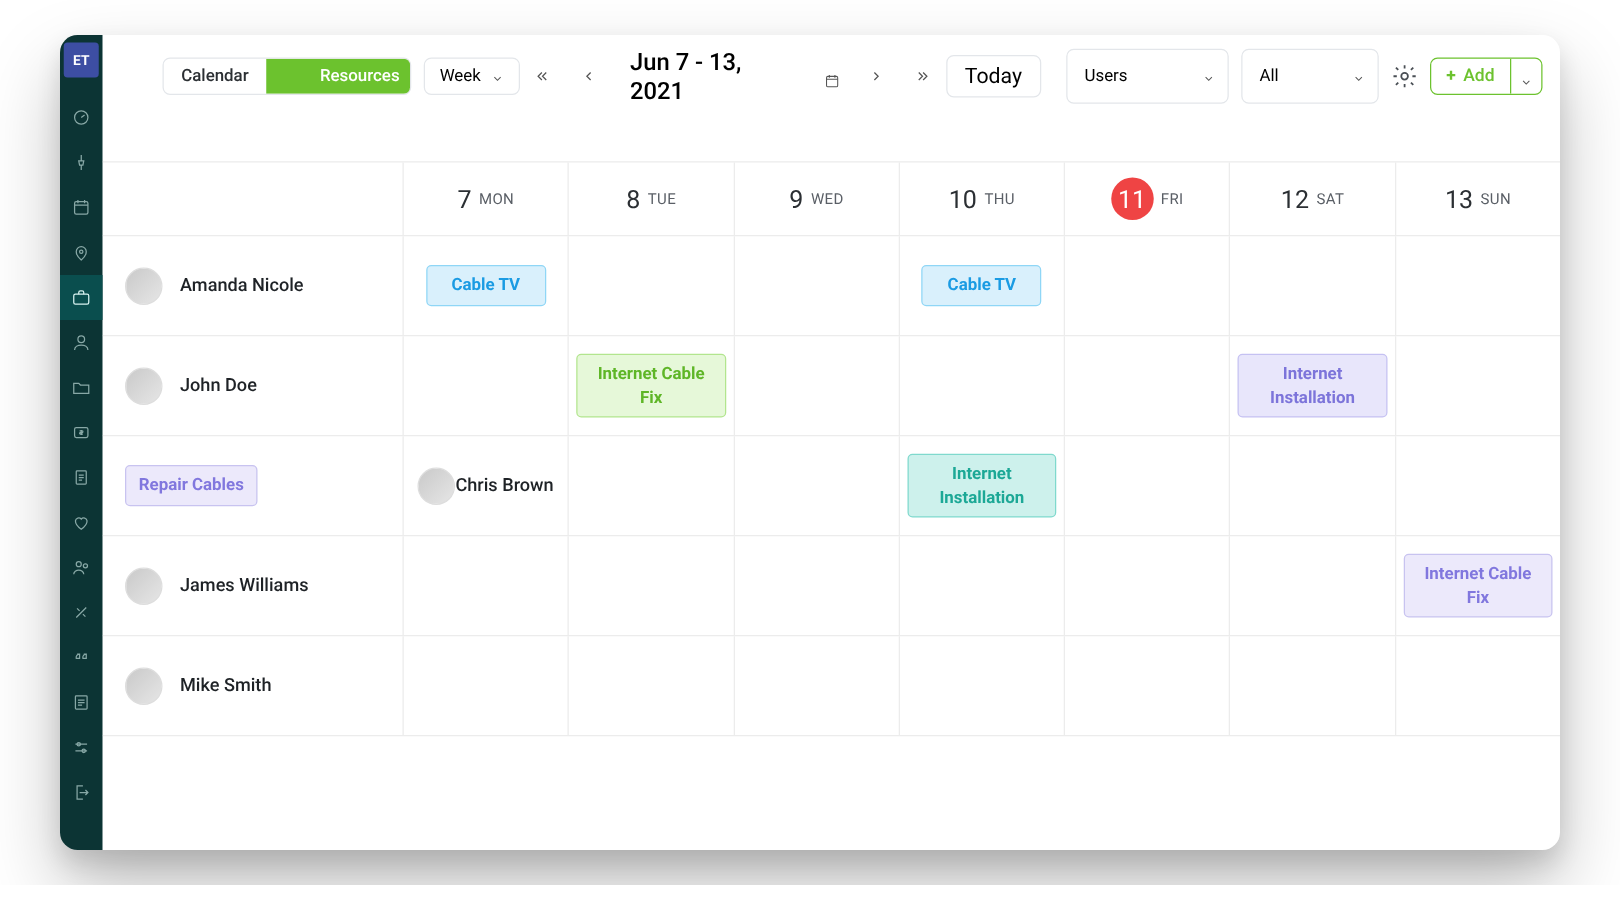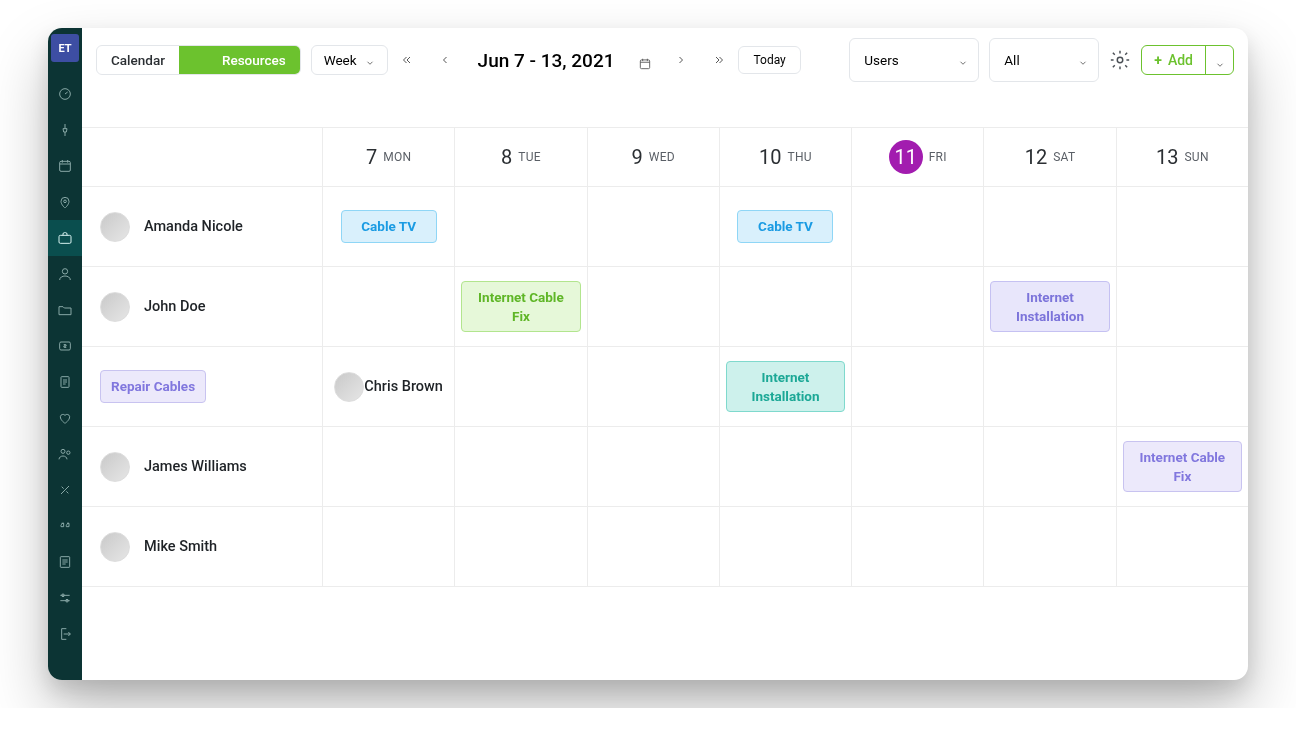--- a/index.html
+++ b/index.html
@@ -58,20 +58,21 @@
   align-items:center;
   padding: 10px 14px;
   gap: 10px;
   border-bottom: 1px solid transparent;
 }
 .tabs {
   display:flex;
   border:1px solid #e3e6ea;
   border-radius:6px;
   overflow:hidden;
+  margin-left:34px;
 }
 .tab {
   padding: 6px 14px;
   font-size: 13.5px;
   font-weight: 500;
   color:#2b2f33;
   cursor:pointer;
 }
 .tab.active { background:#6cc22e; color:#fff;padding-left:43px; }
 
@@ -93,21 +94,21 @@
 .nav-btn {
   display:flex;align-items:center;justify-content:center;
   width:18px;height:28px;cursor:pointer;color:#555;
 }
 .nav-btn svg{width:12px;height:12px;stroke:currentColor;fill:none;stroke-width:2;}
 .date-range { padding:0 4px; font-weight:500;}
 .cal-icon { width:14px;height:14px;color:#555;}
 .cal-icon svg{width:100%;height:100%;stroke:currentColor;fill:none;stroke-width:1.5;}
 
 .today-btn {
-  border:1px solid #e3e6ea;border-radius:6px;padding:6px 14px;font-size:12px;cursor:pointer;
+  border:1px solid #e3e6ea;border-radius:6px;padding:6px 14px;font-size:17px;cursor:pointer;
 }
 .spacer{flex:1;}
 
 .select {
   border:1px solid #e3e6ea;border-radius:6px;
   height:44px;display:flex;align-items:center;
   padding:0 10px 0 14px;font-size:13.5px;min-width:130px;
   justify-content:space-between;cursor:pointer;
 }
 .gear{width:22px;height:22px;color:#4a4f55;cursor:pointer;}
@@ -137,21 +138,21 @@
   padding: 12px 0;
   text-align:center;
   border-left:1px solid #ececec;
   font-size:13px;
   display:flex;align-items:center;justify-content:center;gap:6px;
 }
 .dh-cell:first-child{border-left:none;}
 .dh-num{font-size:20px;font-weight:400;color:#2b2f33;}
 .dh-day{font-size:12px;color:#5a5f66;letter-spacing:0.3px;}
 .dh-today .dh-num {
-  background:#a21caf;color:#fff;width:34px;height:34px;border-radius:50%;
+  background:#ef4444;color:#fff;width:34px;height:34px;border-radius:50%;
   display:inline-flex;align-items:center;justify-content:center;
 }
 
 .rows {
   display:flex;flex-direction:column;
 }
 .row {
   display:grid;
   grid-template-columns: 240px repeat(7, 1fr);
   border-bottom:1px solid #ececec;

